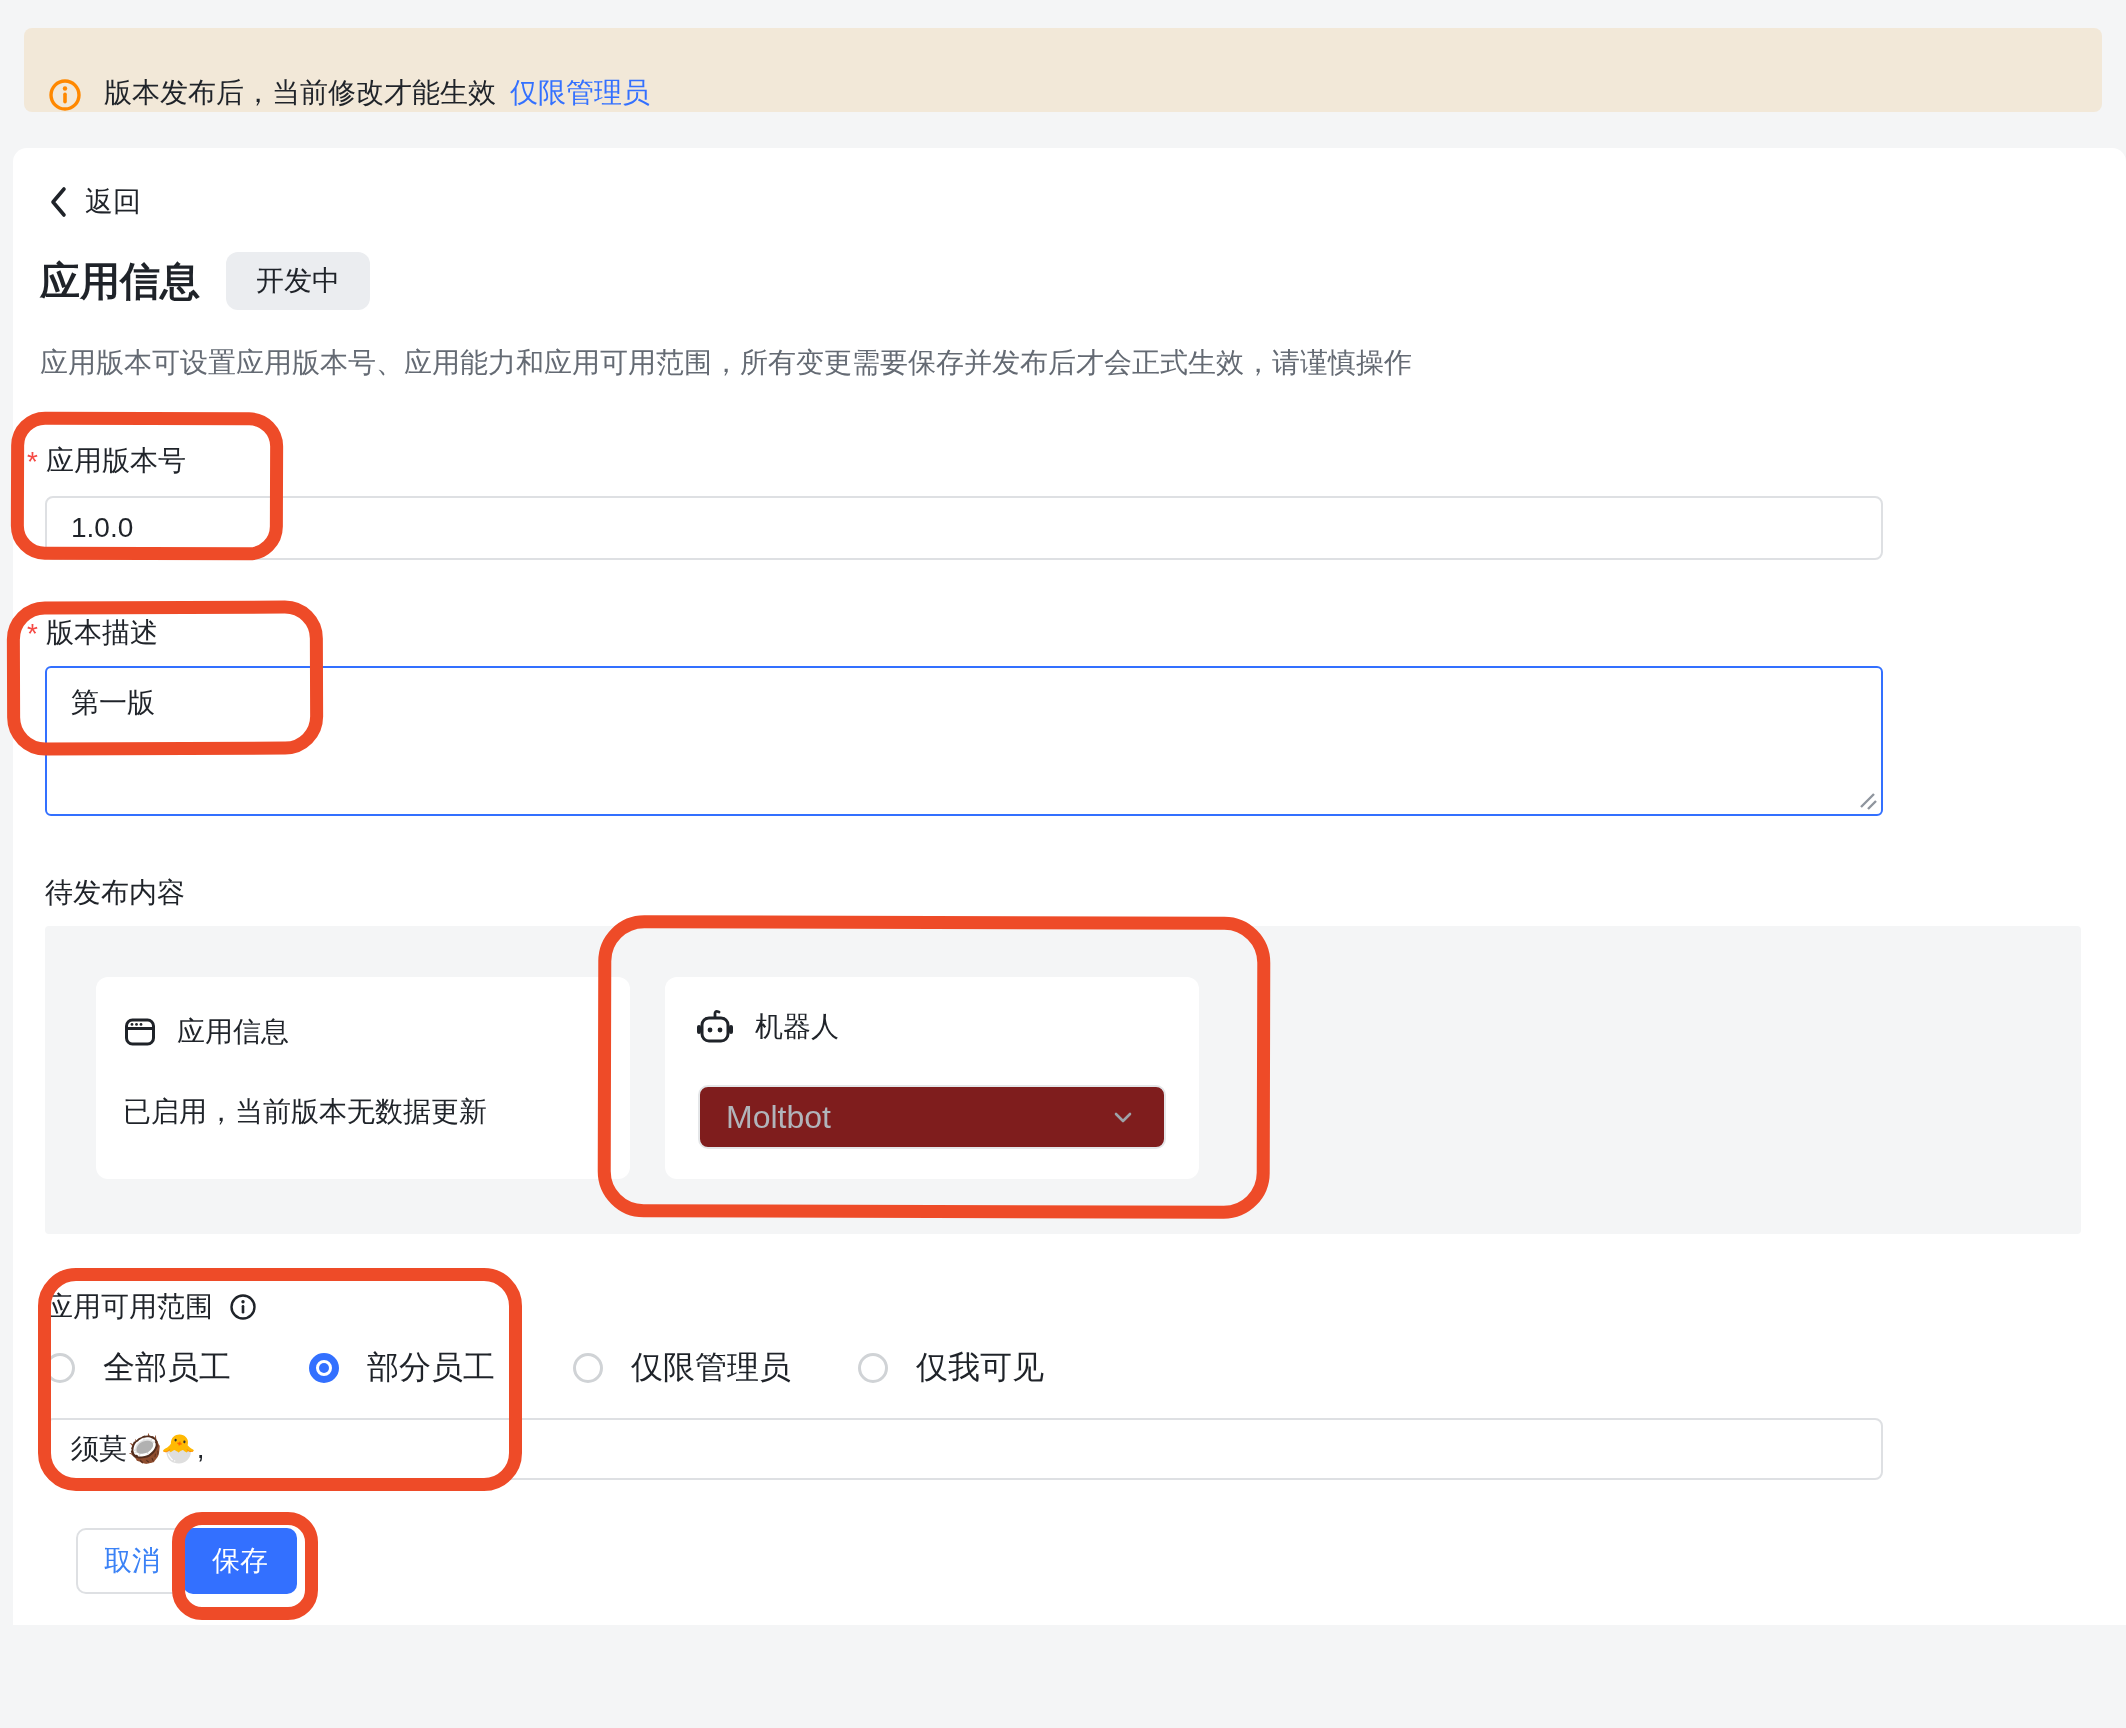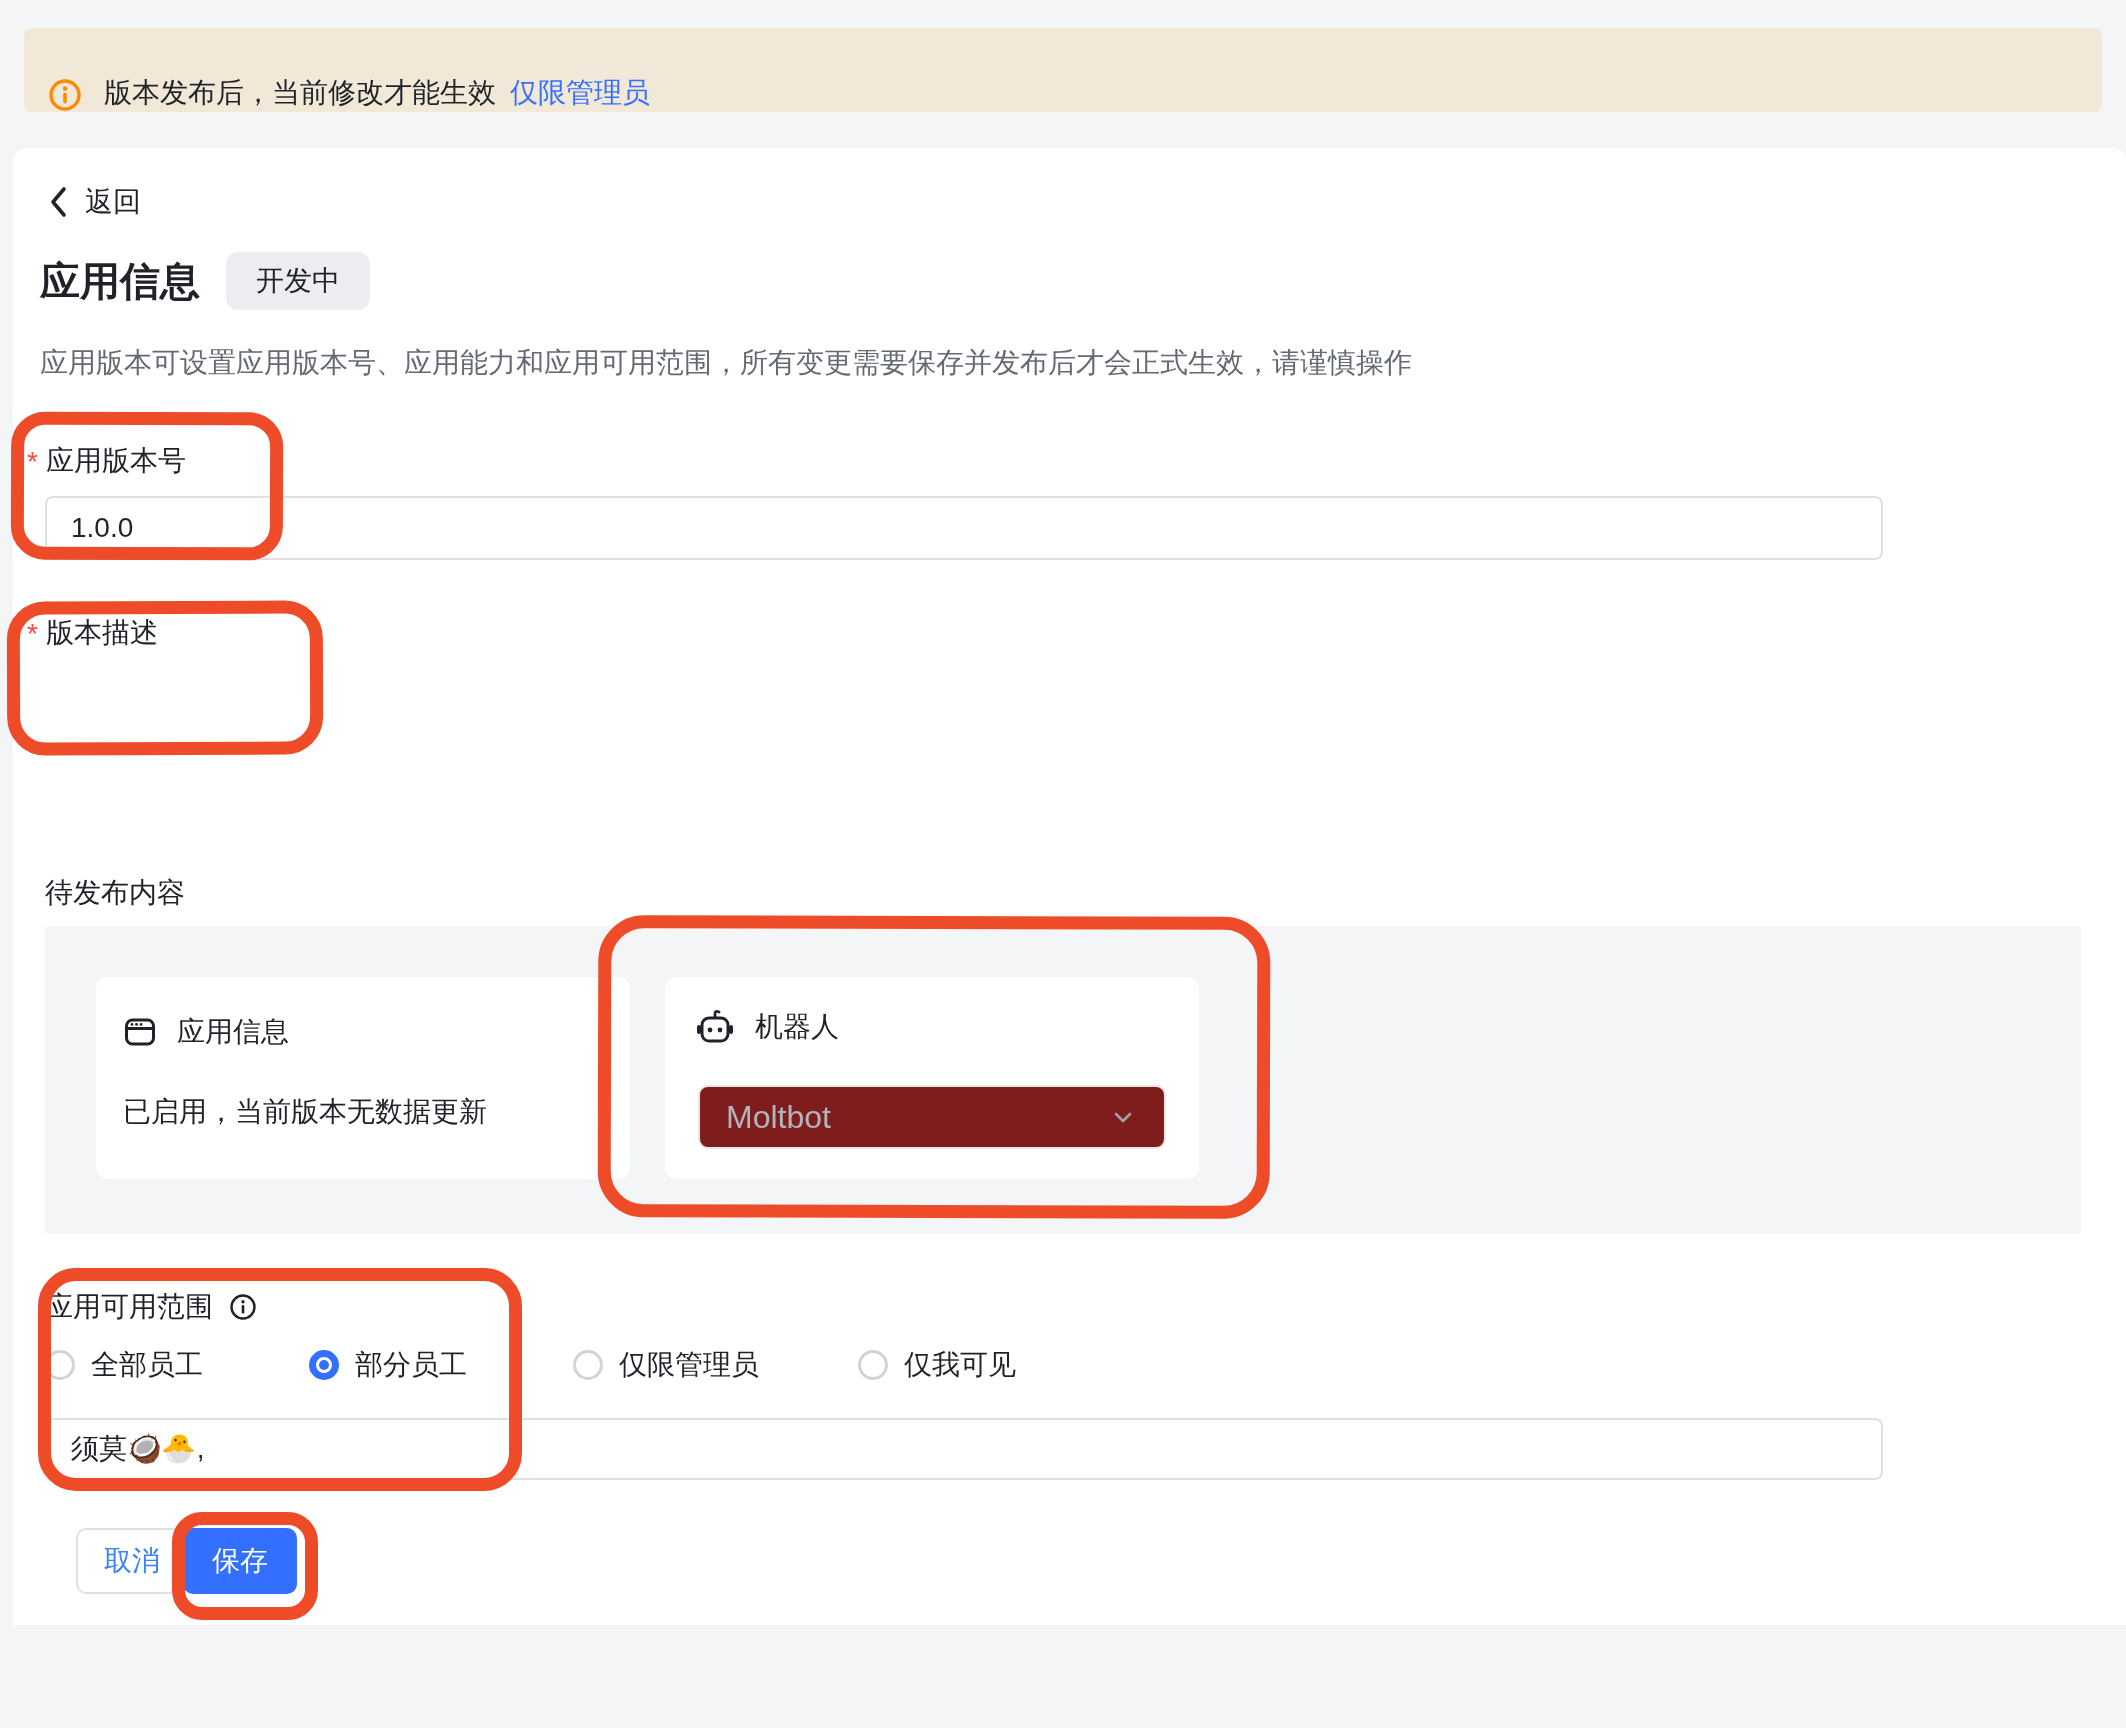--- a/index.html
+++ b/index.html
@@ -41,21 +41,21 @@
   .pending { left:32px; top:778px; width:2036px; height:308px; background:#f4f5f6; border-radius:4px; }
   .card { position:absolute; top:51px; width:534px; height:202px; background:#fff; border-radius:12px; }
   .card-1 { left:51px; } .card-2 { left:620px; }
   .card-head { position:absolute; left:27px; top:36px; display:flex; align-items:center; gap:20px; font-size:28px; font-weight:500; }
   .card-2 .card-head { left:30px; top:30px; }
   .card-body { position:absolute; left:27px; top:116px; font-size:28px; }
   .select { position:absolute; left:33px; top:108px; width:468px; height:64px; background:#7f1d1d; border:2px solid #e4e6e8; border-radius:10px; display:flex; align-items:center; padding:0 26px; font-size:32px; color:#b1b4ba; cursor:pointer; }
   .select .sel-val { flex:1; }
 
   .scope-label { left:32px; top:1140px; display:flex; align-items:center; gap:16px; font-size:28px; }
-  .radio-group { top:1198px; display:flex; align-items:center; gap:16px; font-size:28px; cursor:pointer; }
+  .radio-group { top:1198px; display:flex; align-items:center; gap:28px; font-size:32px; cursor:pointer; }
   .rg-0 { left:32px; } .rg-1 { left:296px; } .rg-2 { left:560px; } .rg-3 { left:845px; }
   .radio { width:30px; height:30px; border-radius:50%; border:3px solid #d0d3d6; background:#fff; position:relative; flex:none; }
   .radio.sel { border:7px solid #3370ff; }
   .radio.sel::after { content:""; position:absolute; left:50%; top:50%; width:10px; height:10px; margin:-5px 0 0 -5px; border-radius:50%; background:#3370ff; }
 
   .btn { top:1380px; height:66px; display:flex; align-items:center; justify-content:center; font-size:28px; border-radius:10px; cursor:pointer; }
   .btn-cancel { left:36px; width:112px; background:#fff; border:2px solid #dee0e3; color:#3b82f6;margin-left:27px; }
   .btn-save { left:170px; width:114px; background:#3370ff; color:#fff; }
 
   
@@ -107,20 +107,28 @@
       <span class="star">*</span>
       <span>应用版本号</span>
     </div>
     <div class="text-input input-version">
       <span>1.0.0</span>
     </div>
 
     <div class="field-label fl-2">
       <span class="star">*</span>
       <span>版本描述</span>
+    </div>
+    <div class="textarea">
+      <span>第一版</span>
+      <span class="grip icon">
+        <svg width="26" height="26" viewBox="0 0 26 26">
+            <path d="M9 22 L22 9 M16 24 L24 16" stroke="#8f959e" stroke-width="2.4" fill="none"></path>
+          </svg>
+      </span>
     </div>
 
     <div class="section-label">待发布内容</div>
 
     <div class="pending">
       <div class="card card-1">
         <div class="card-head">
           <span class="icon">
             <svg width="34" height="34" viewBox="0 0 34 34">
                 <rect x="3.5" y="5" w="27" width="27" height="24" rx="6" fill="none" stroke="#1f2329" stroke-width="3"></rect>

